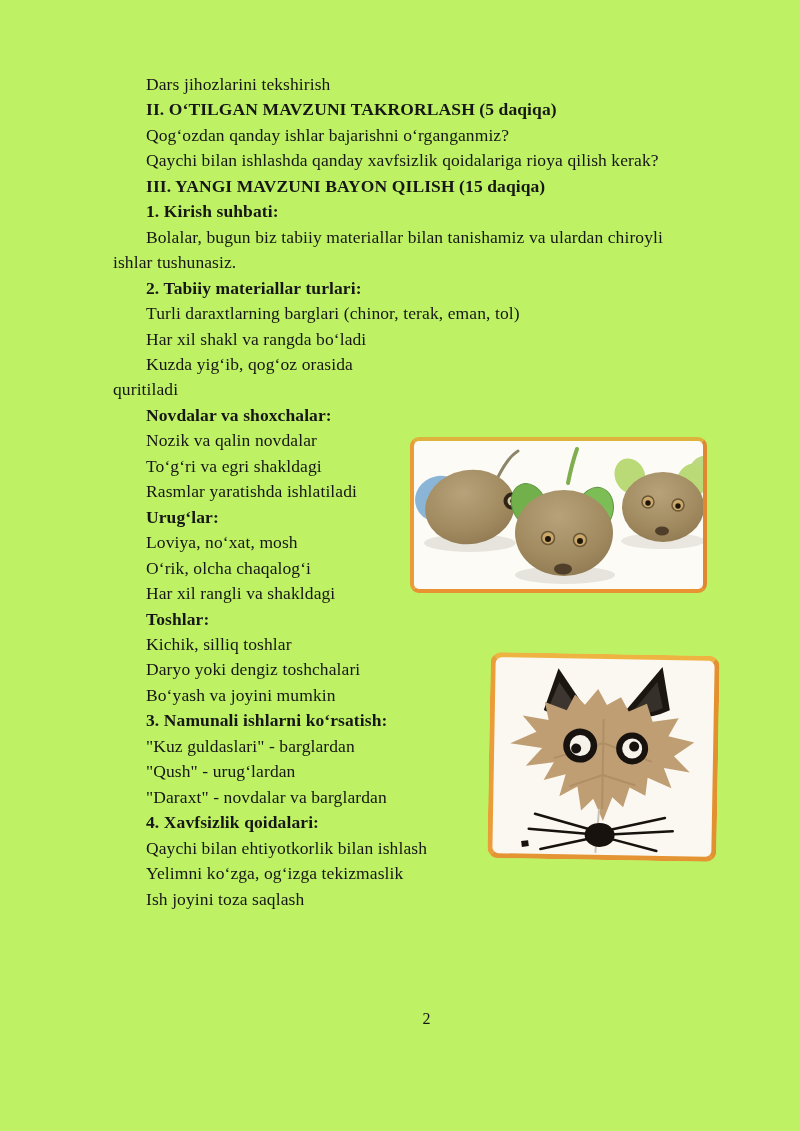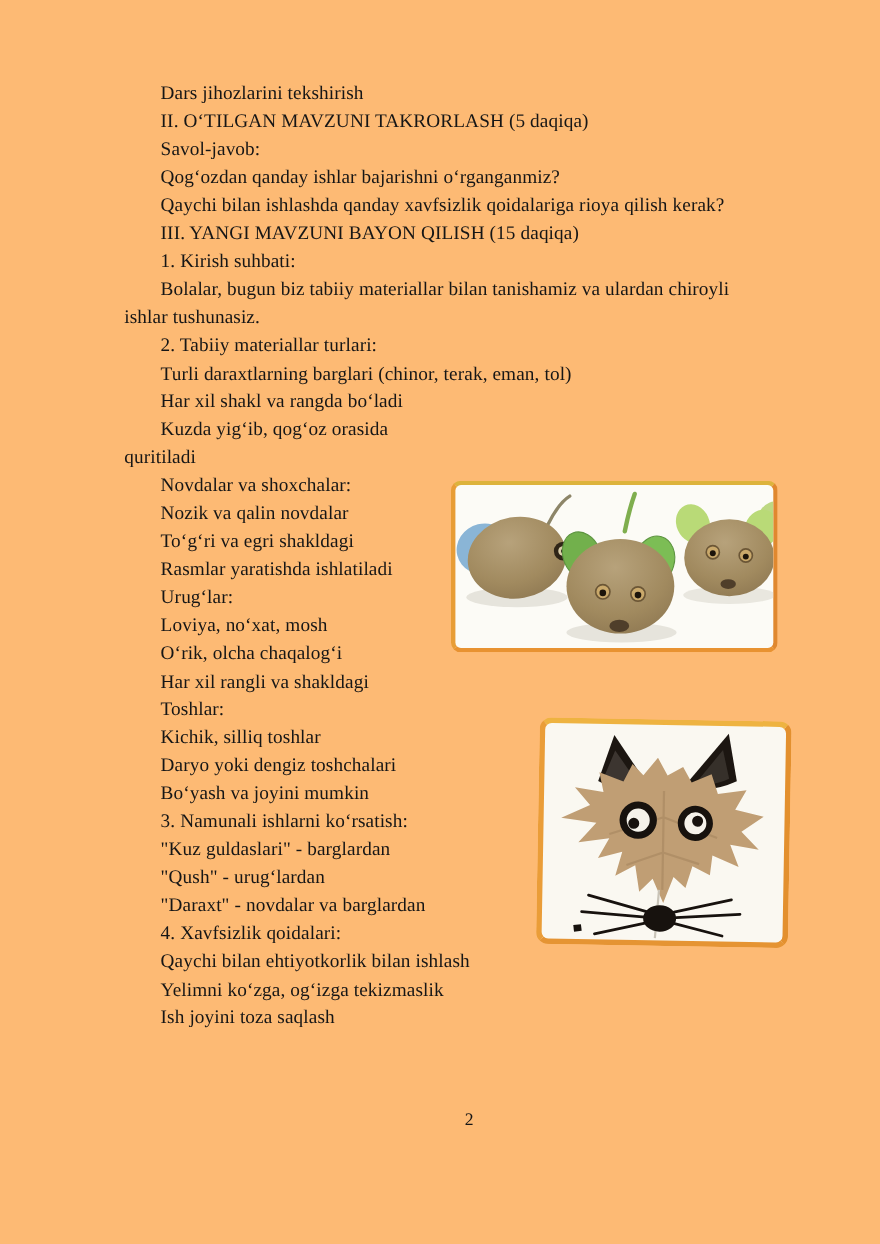--- a/index.html
+++ b/index.html
@@ -1,39 +1,39 @@
 <!DOCTYPE html>
 <html><head>
 <meta charset="utf-8">
 <style>
   * { margin: 0; padding: 0; box-sizing: border-box; }
   html, body { background: #ffffff; }
   .page {
     position: relative;
     width: 800px;
     height: 1131px;
-    background: #fdba74;
+    background: #bef264;
     font-family: "Liberation Serif", "DejaVu Serif", serif;
     color: #161616;
     overflow: hidden;
   }
   .doc-lines {
     position: absolute;
     left: 113px;
     top: 72px;
     width: 600px;
   }
   .line {
     font-size: 17.5px;
     line-height: 25.45px;
     white-space: pre;
     letter-spacing: 0.1px;
   }
   .line.indent { padding-left: 33px; }
-  .line.bold { font-weight: normal; }
+  .line.bold { font-weight: bold; }
   .page-number {
     position: absolute;
     left: 113px;
     top: 1008px;
     width: 627px;
     text-align: center;
     font-size: 16px;
     line-height: 22px;
   }
   figure.craft {
@@ -65,21 +65,20 @@
   figure.craft svg { display: block; width: 100%; height: 100%; }
 </style>
 </head>
 <body>
 
 <div class="page">
 
   <div class="doc-lines">
       <div class="line indent">Dars jihozlarini tekshirish</div>
       <div class="line bold indent">II. O‘TILGAN MAVZUNI TAKRORLASH (5 daqiqa)</div>
-      <div class="line bold indent">Savol-javob:</div>
       <div class="line indent">Qog‘ozdan qanday ishlar bajarishni o‘rganganmiz?</div>
       <div class="line indent">Qaychi bilan ishlashda qanday xavfsizlik qoidalariga rioya qilish kerak?</div>
       <div class="line bold indent">III. YANGI MAVZUNI BAYON QILISH (15 daqiqa)</div>
       <div class="line bold indent">1. Kirish suhbati:</div>
       <div class="line indent">Bolalar, bugun biz tabiiy materiallar bilan tanishamiz va ulardan chiroyli</div>
       <div class="line">ishlar tushunasiz.</div>
       <div class="line bold indent">2. Tabiiy materiallar turlari:</div>
       <div class="line indent">Turli daraxtlarning barglari (chinor, terak, eman, tol)</div>
       <div class="line indent">Har xil shakl va rangda bo‘ladi</div>
       <div class="line indent">Kuzda yig‘ib, qog‘oz orasida</div>

